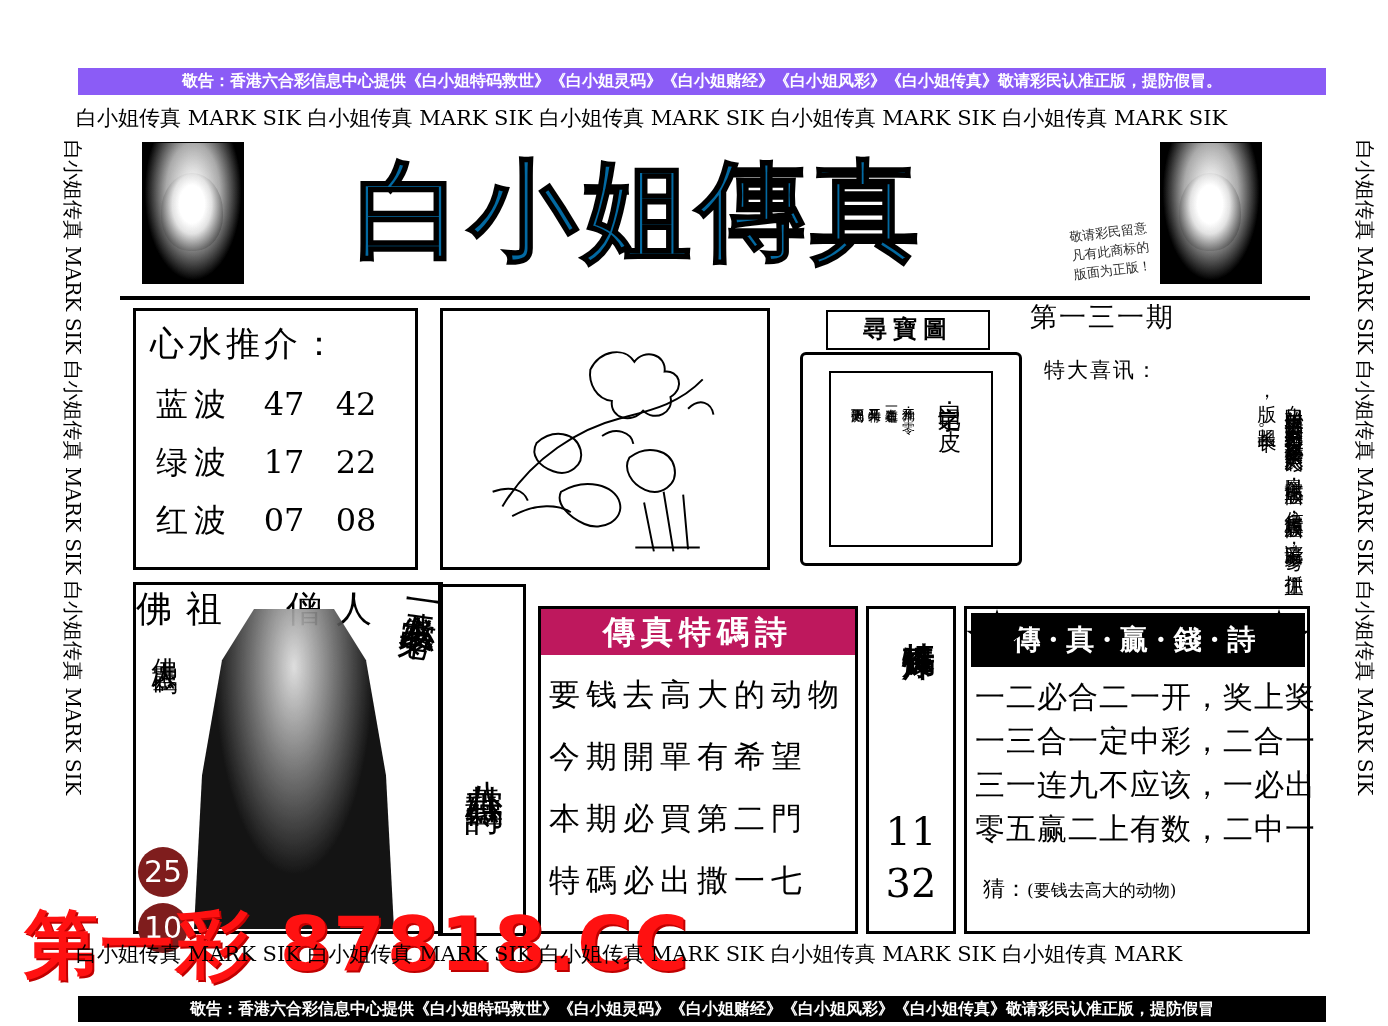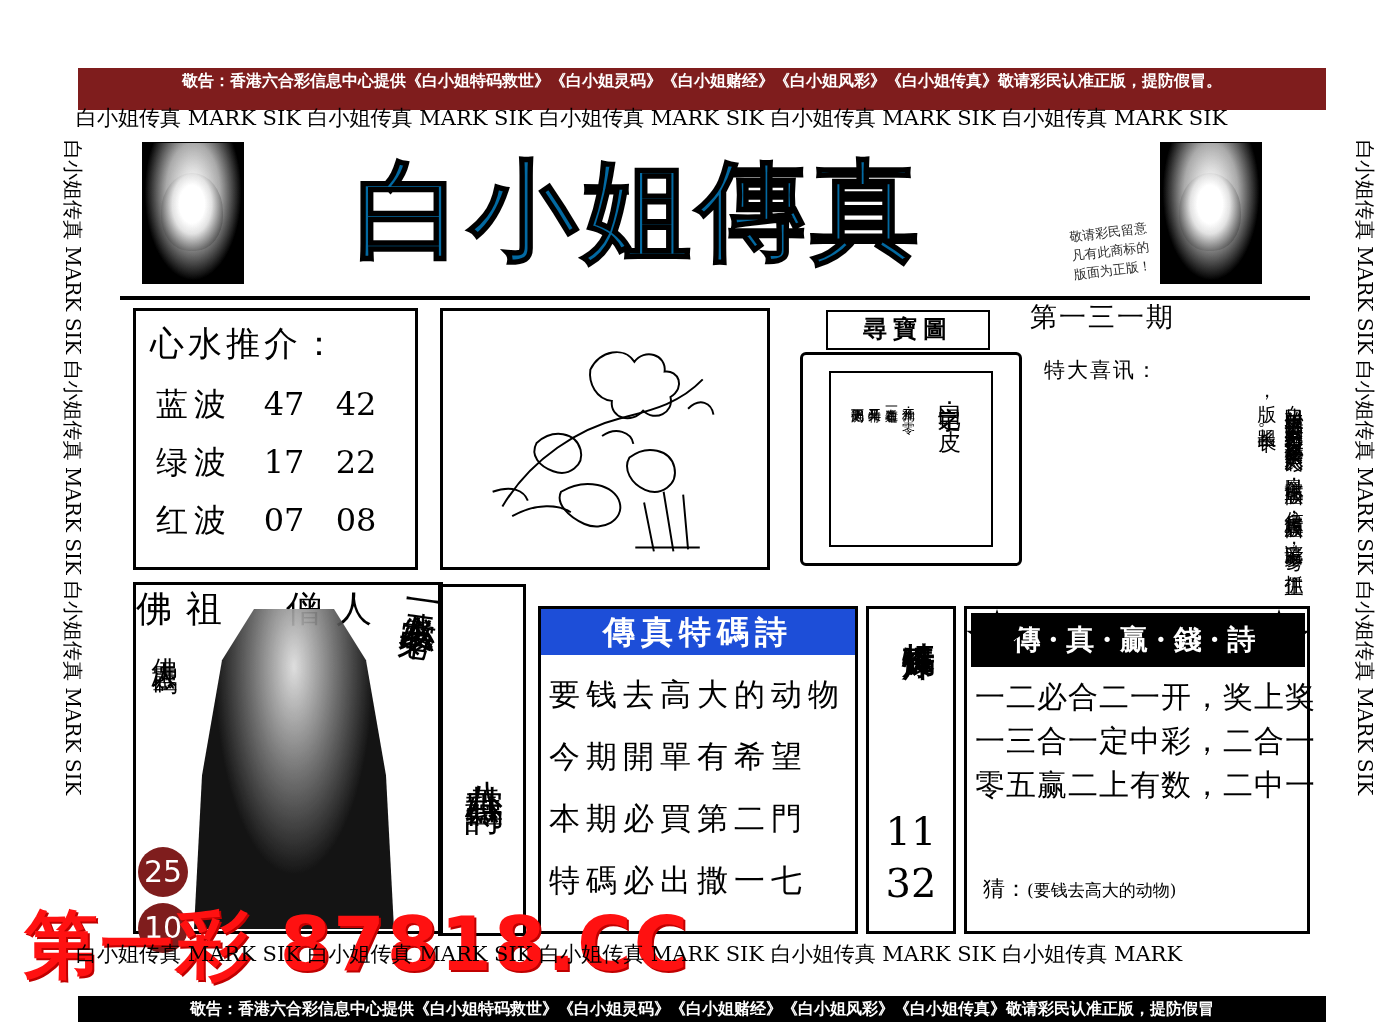--- a/index.html
+++ b/index.html
@@ -9,22 +9,22 @@
     font-family:"DejaVu Sans","Liberation Sans",sans-serif;
     overflow:hidden;
     position:relative;
   }
   .page{
     position:absolute;left:0;top:0;width:1388px;height:1026px;
     background:#fff;
   }
   
   .top-notice{
-    position:absolute;left:78px;top:68px;width:1248px;height:42px;
-    background:#7f1d1d;color:#fff;
+    position:absolute;left:78px;top:68px;width:1248px;height:27px;
+    background:#8b5cf6;color:#fff;
     font-family:"DejaVu Sans","Liberation Sans",sans-serif;
     font-size:16px;line-height:26px;text-align:center;
     letter-spacing:0px;white-space:nowrap;overflow:hidden;
     font-weight:bold;
   }
   .bottom-notice{
     position:absolute;left:78px;top:996px;width:1248px;height:26px;
     background:#000;color:#fff;
     font-size:16px;line-height:26px;text-align:center;white-space:nowrap;overflow:hidden;
     font-weight:bold;
@@ -205,21 +205,21 @@
     writing-mode:vertical-rl;text-orientation:upright;
     font-family:"DejaVu Serif","Liberation Serif",serif;
     font-size:38px;line-height:62px;letter-spacing:4px;text-align:center;
   }
 
   
   .poem{
     left:538px;top:606px;width:320px;height:328px;
   }
   .poem-title{
-    position:absolute;left:0;top:0;width:314px;height:46px;background:#1d4ed8;color:#fff;
+    position:absolute;left:0;top:0;width:314px;height:46px;background:#be185d;color:#fff;
     font-family:"DejaVu Serif","Liberation Serif",serif;
     font-size:32px;line-height:46px;text-align:center;letter-spacing:6px;font-weight:bold;
   }
   .poem-lines{
     position:absolute;left:8px;top:54px;width:300px;height:266px;
   }
   .poem-line{
     height:62px;font-family:"DejaVu Serif","Liberation Serif",serif;
     font-size:31px;line-height:62px;letter-spacing:6px;white-space:nowrap;
   }
@@ -382,20 +382,21 @@
       <div>11</div>
       <div>32</div>
     </div>
   </div>
 
   <div class="box winbox">
     <div class="star-banner">傳·真·贏·錢·詩</div>
     <div class="win-lines">
       <div class="win-line">一二必合二一开，奖上奖</div>
       <div class="win-line">一三合一定中彩，二合一</div>
+      <div class="win-line">三一连九不应该，一必出</div>
       <div class="win-line">零五赢二上有数，二中一</div>
     </div>
     <div class="riddle">
       <span>猜：</span><span class="small">(要钱去高大的动物)</span>
     </div>
   </div>
 
   <div class="watermark">
     <span>第一彩</span>
     <span class="wm-cc">87818.CC</span>

